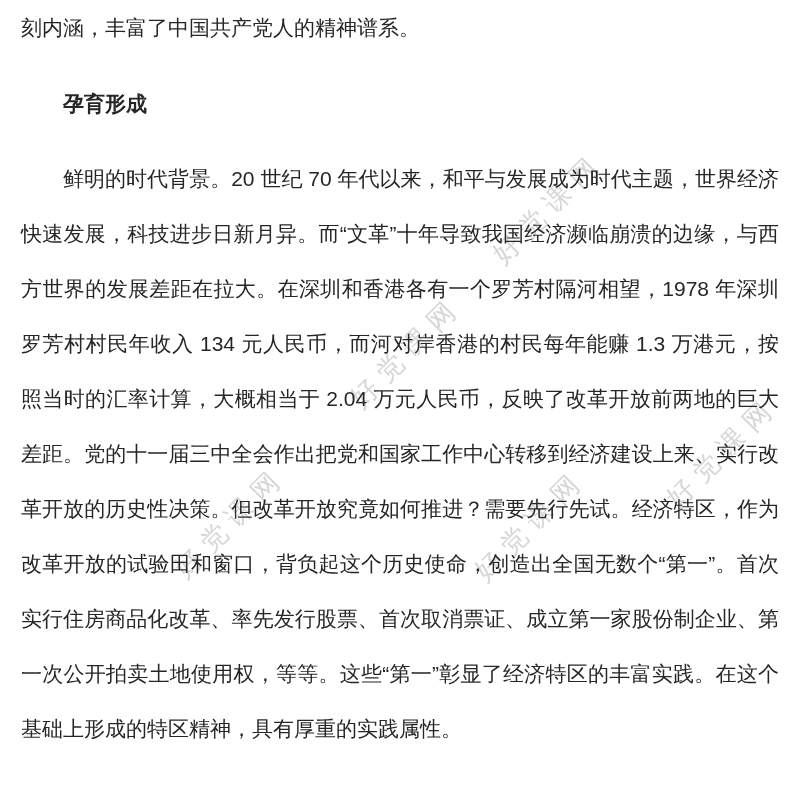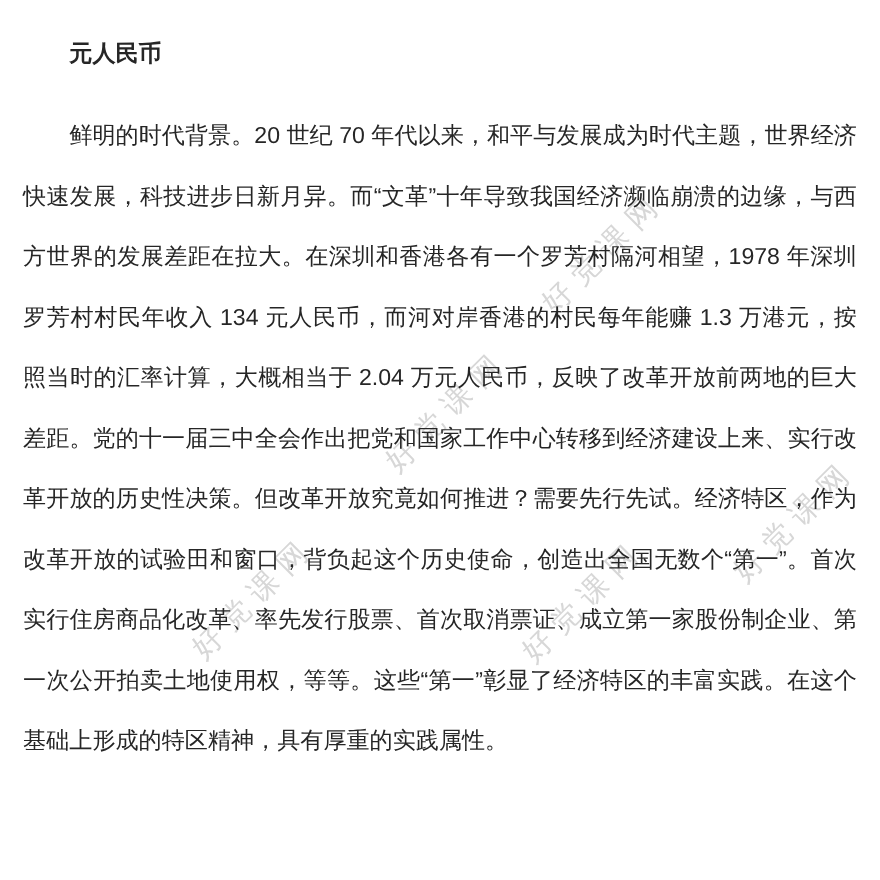--- a/index.html
+++ b/index.html
@@ -77,20 +77,21 @@
 
   <div class="watermark-layer">
     <span class="wm wm1">好党课网</span>
     <span class="wm wm2">好党课网</span>
     <span class="wm wm3">好党课网</span>
     <span class="wm wm4">好党课网</span>
     <span class="wm wm5">好党课网</span>
   </div>
 
   <div class="content">
+    <p class="line continuation">刻内涵，丰富了中国共产党人的精神谱系。</p>
 
-    <h2 class="heading">元人民币</h2>
+    <h2 class="heading">孕育形成</h2>
 
 
     <p class="para"><strong class="lead">鲜明的时代背景。</strong><span>20 世纪 70 年代以来，和平与发展成为时代主题，世界经济快速发展，科技进步日新月异。而“文革”十年导致我国经济濒临崩溃的边缘，与西方世界的发展差距在拉大。在深圳和香港各有一个罗芳村隔河相望，1978 年深圳罗芳村村民年收入 134 元人民币，而河对岸香港的村民每年能赚 1.3 万港元，按照当时的汇率计算，大概相当于 2.04 万元人民币，反映了改革开放前两地的巨大差距。党的十一届三中全会作出把党和国家工作中心转移到经济建设上来、实行改革开放的历史性决策。但改革开放究竟如何推进？需要先行先试。经济特区，作为改革开放的试验田和窗口，背负起这个历史使命，创造出全国无数个“第一”。首次实行住房商品化改革、率先发行股票、首次取消票证、成立第一家股份制企业、第一次公开拍卖土地使用权，等等。这些“第一”彰显了经济特区的丰富实践。在这个基础上形成的特区精神，具有厚重的实践属性。</span></p>
   </div>
 
 </div>
 
 </body></html>

